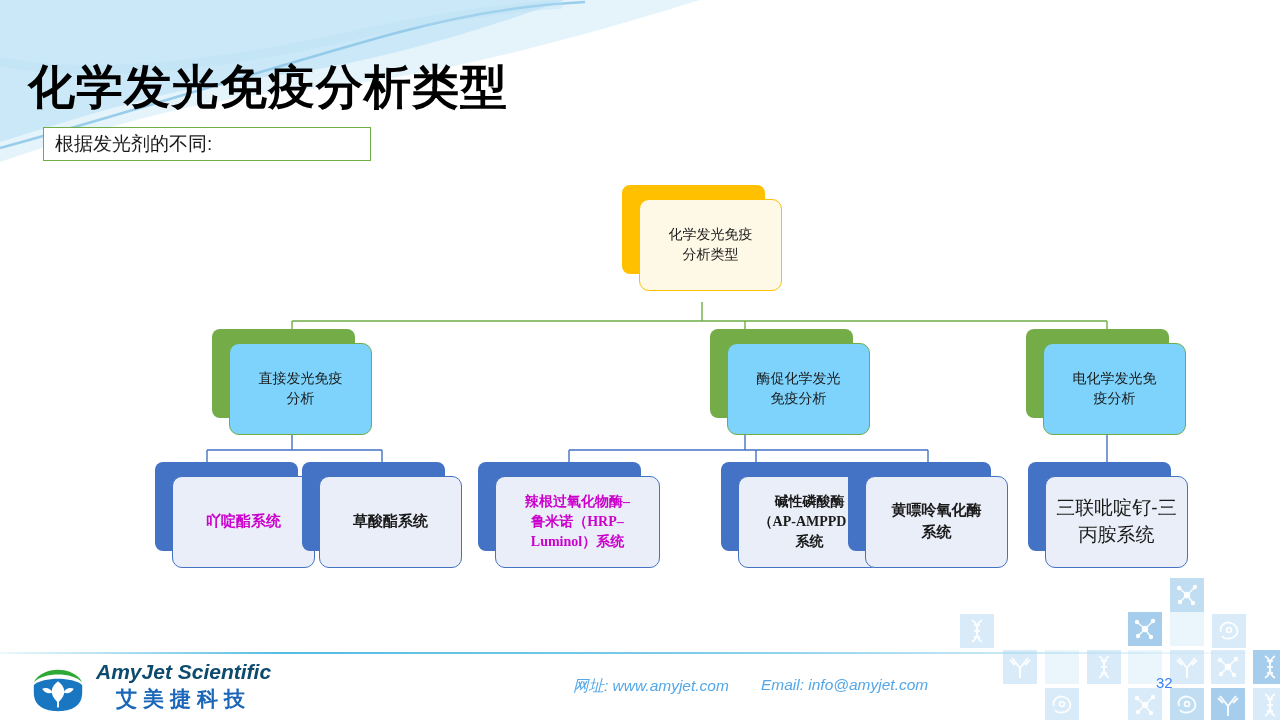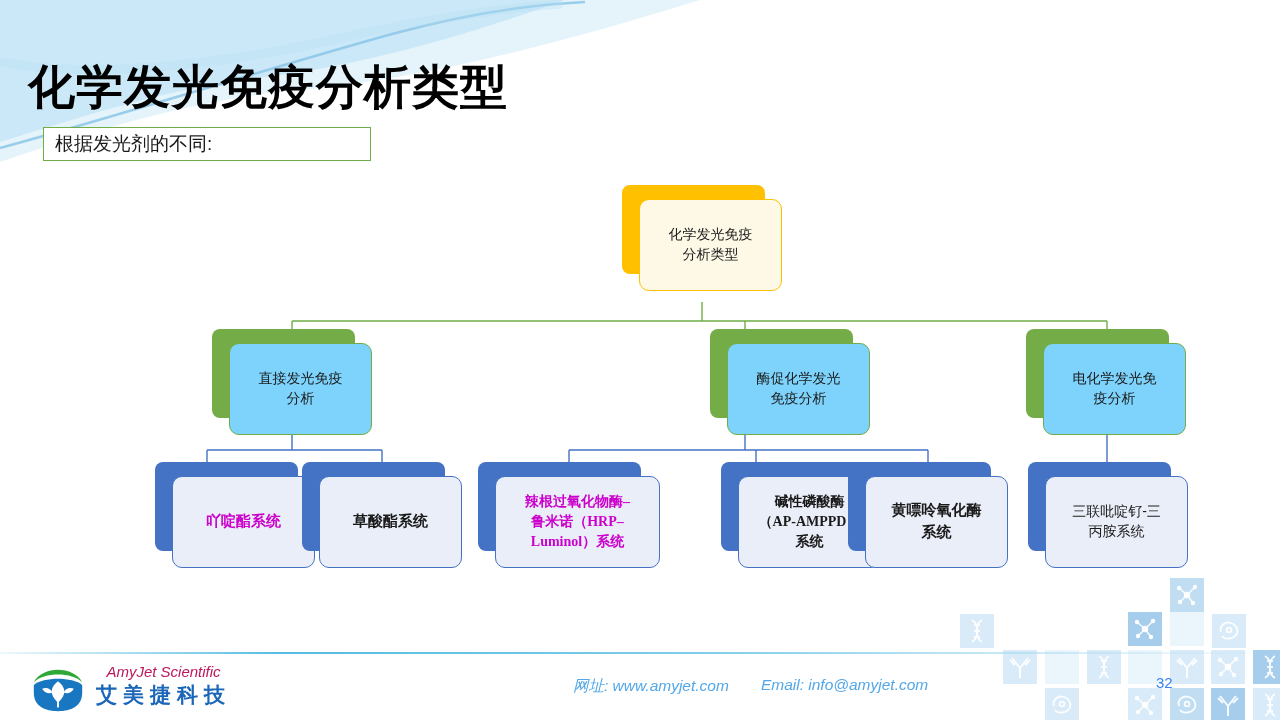--- a/index.html
+++ b/index.html
@@ -42,30 +42,30 @@
   .n-g2     { left:665px; top:329px;margin-left:45px; }
   .n-g3     { left:1026px; top:329px; }
   .n-b1     { left:127px; top:462px;margin-left:28px; }
   .n-b2     { left:302px; top:462px; }
   .n-b3     { left:478px; top:462px; width:182px; }
   .n-b3 .back  { width:163px; }
   .n-b3 .front { width:165px; }
   .n-b4     { left:676px; top:462px;margin-left:45px; }
   .n-b5     { left:848px; top:462px; }
   .n-b6     { left:1028px; top:462px; }
-  .n-b6 .front { font-size:14px; }
+  .n-b6 .front { font-size:19px; }
 
   .connectors { position:absolute; left:0; top:0; pointer-events:none; }
 
   
   .footer-rule { position:absolute; left:0; top:652px; width:1280px; height:2px;
     background:linear-gradient(90deg, rgba(140,206,235,0.15), #55BDE2 22%, #7FCDE9 55%, rgba(170,220,240,0.55) 82%, rgba(255,255,255,0)); }
   .logo-wrap { position:absolute; left:30px; top:659px; display:flex; align-items:center; gap:10px; }
   .logo-text { display:flex; flex-direction:column; align-items:center; }
-  .logo-en { font-size:15px; font-weight:normal; font-style:italic; color:#be185d; letter-spacing:0px; }
+  .logo-en { font-size:21px; font-weight:bold; font-style:italic; color:#0c4a6e; letter-spacing:0px; }
   .logo-cn { font-size:21px; font-weight:bold; color:#1B66B8; letter-spacing:6px; margin-top:1px; }
   .contact { position:absolute; left:573px; top:676px; display:flex; gap:32px;
              font-size:15.5px; font-style:italic; color:#53A7E8; }
   .page-num { position:absolute; left:1156px; top:674px; font-size:15px; color:#3b82f6; }
 
   
   .mosaic { position:absolute; left:0; top:0; width:1280px; height:720px; pointer-events:none; }
   .sq { position:absolute; width:34px; height:34px; display:flex; align-items:center; justify-content:center; }
   .sq svg { width:26px; height:26px; }
   .sh-xlight { background:#EBF5FC; }

